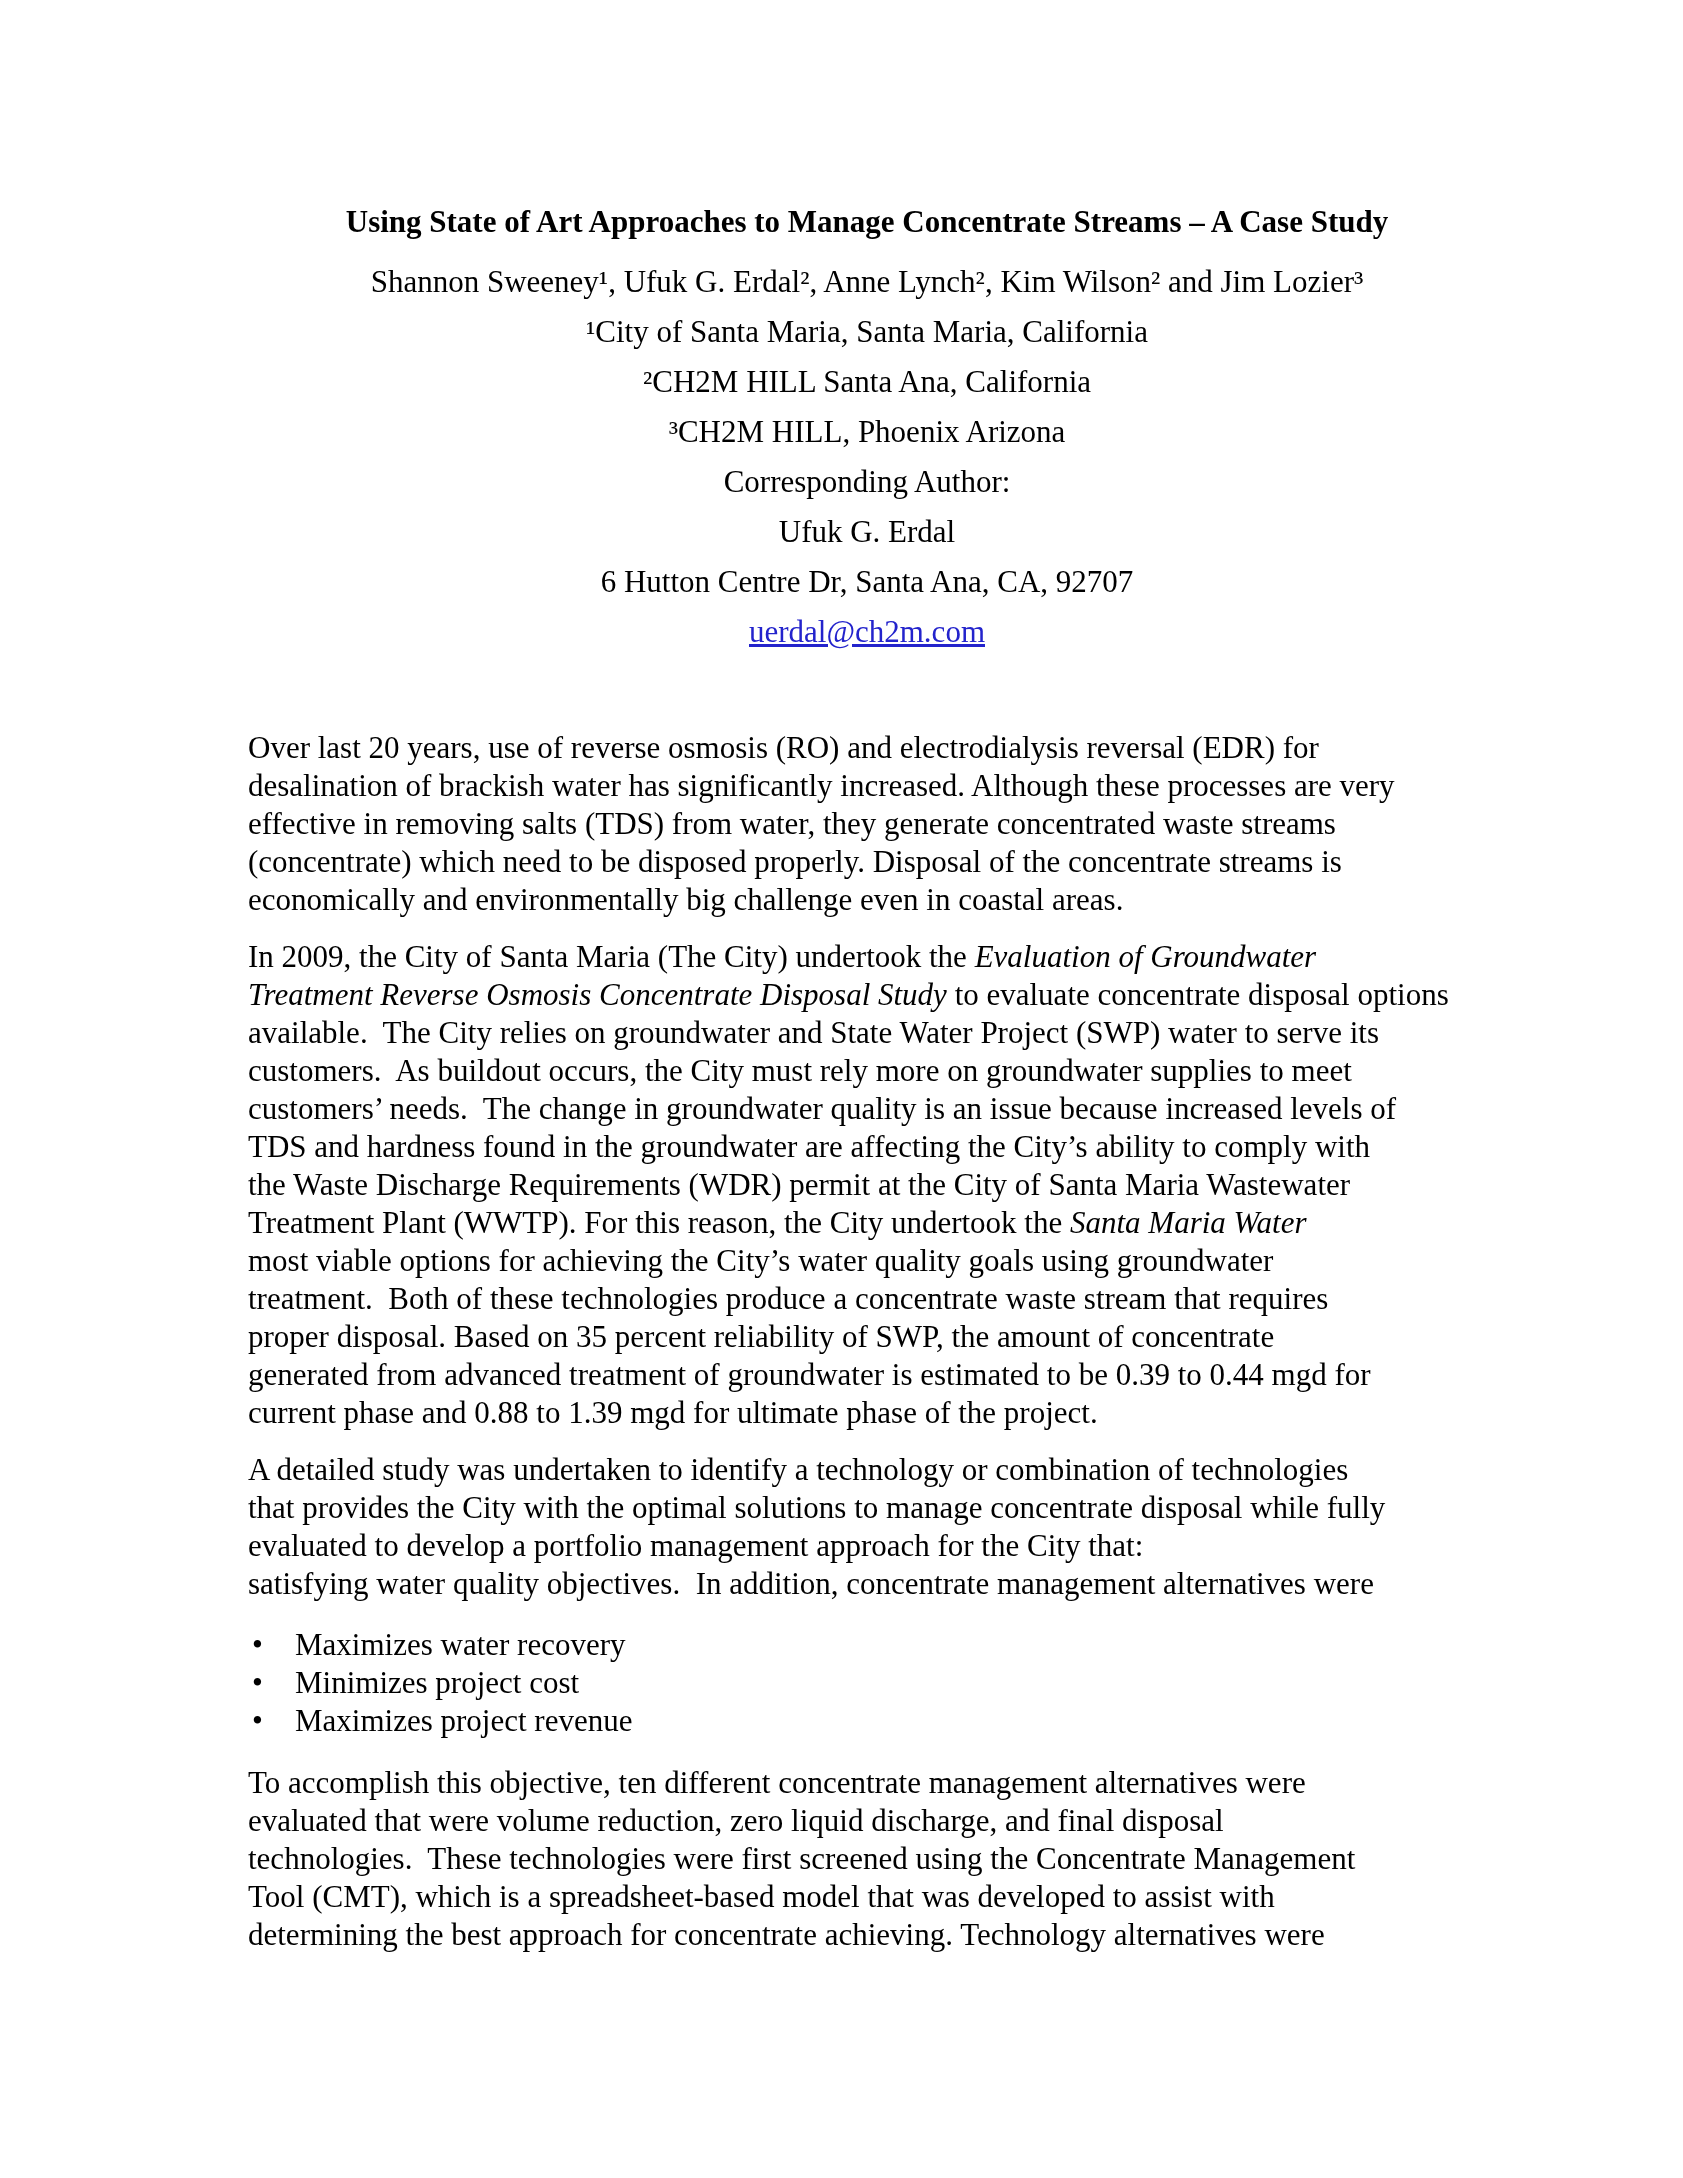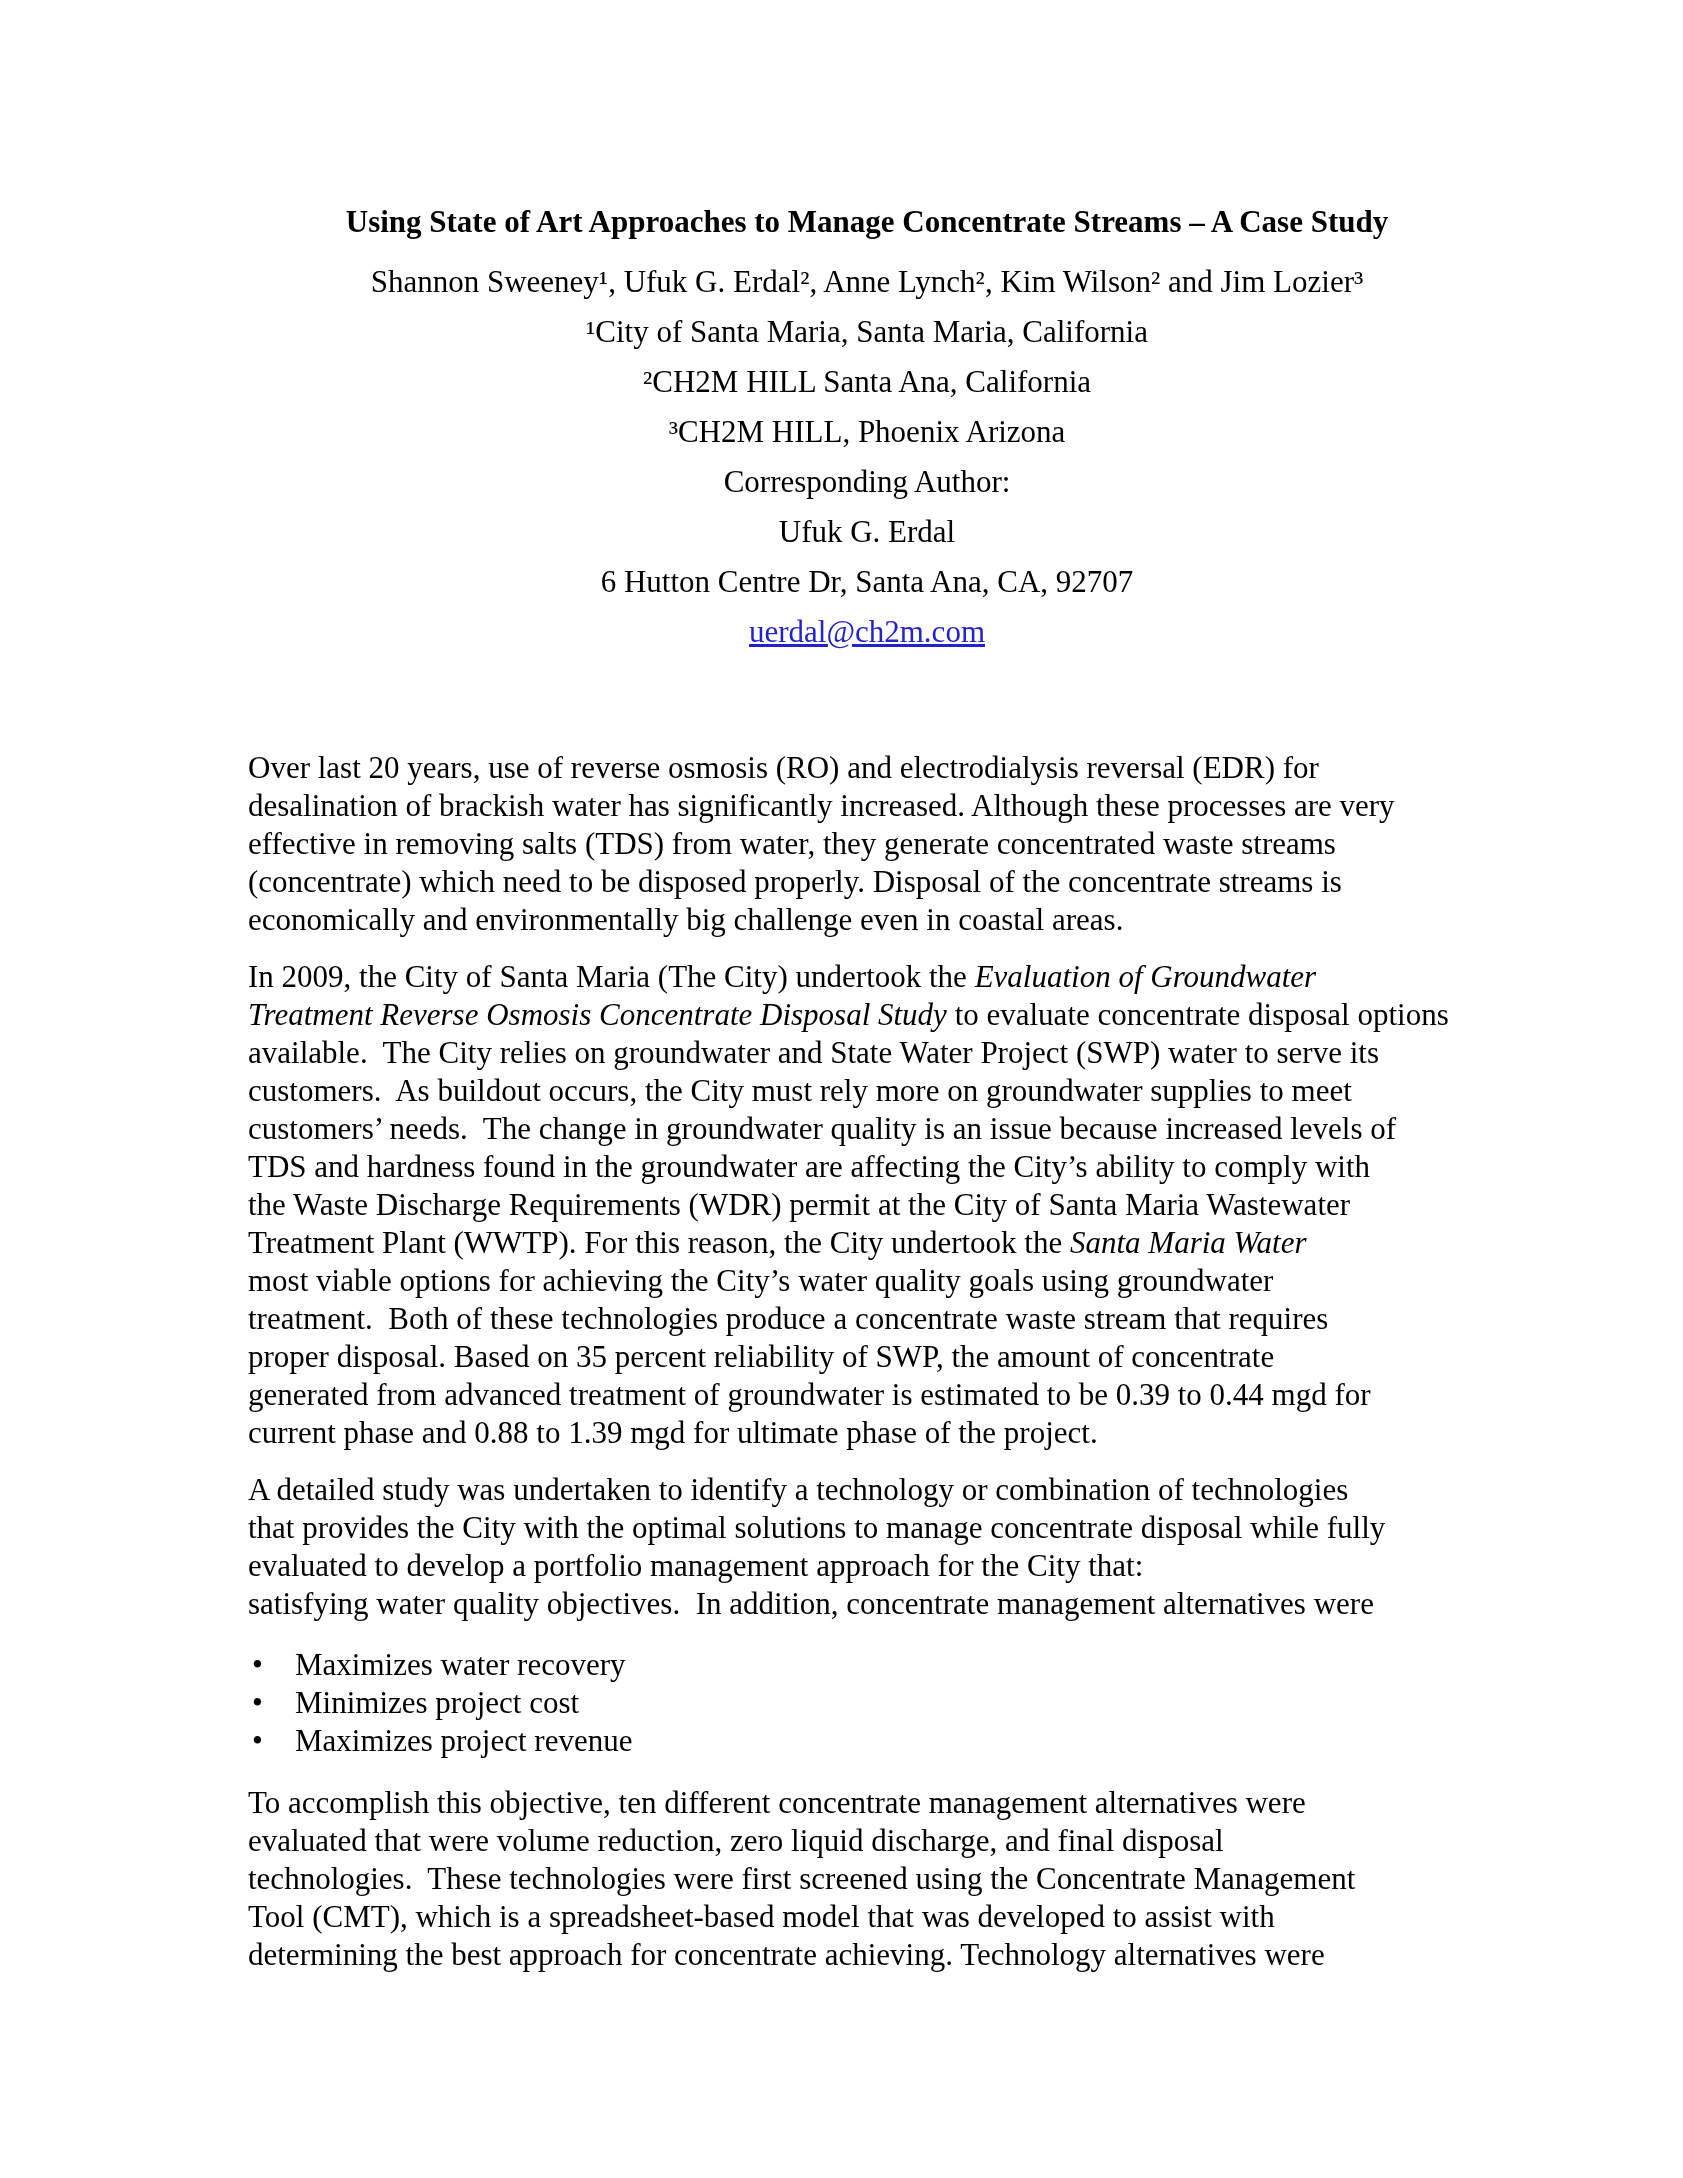--- a/index.html
+++ b/index.html
@@ -30,21 +30,21 @@
   .hline {
     line-height: 38px;
     margin-bottom: 12px;
     white-space: pre;
   }
   .hline.title {
     font-weight: bold;
     margin-bottom: 22px;
   }
   .hline.email-line {
-    margin-bottom: 98px;
+    margin-bottom: 78px;
   }
   a.email {
     color: #2323cc;
     text-decoration: underline;
     cursor: pointer;
   }
   
   .paragraph {
     margin: 12px 0 19px 0;
   }

